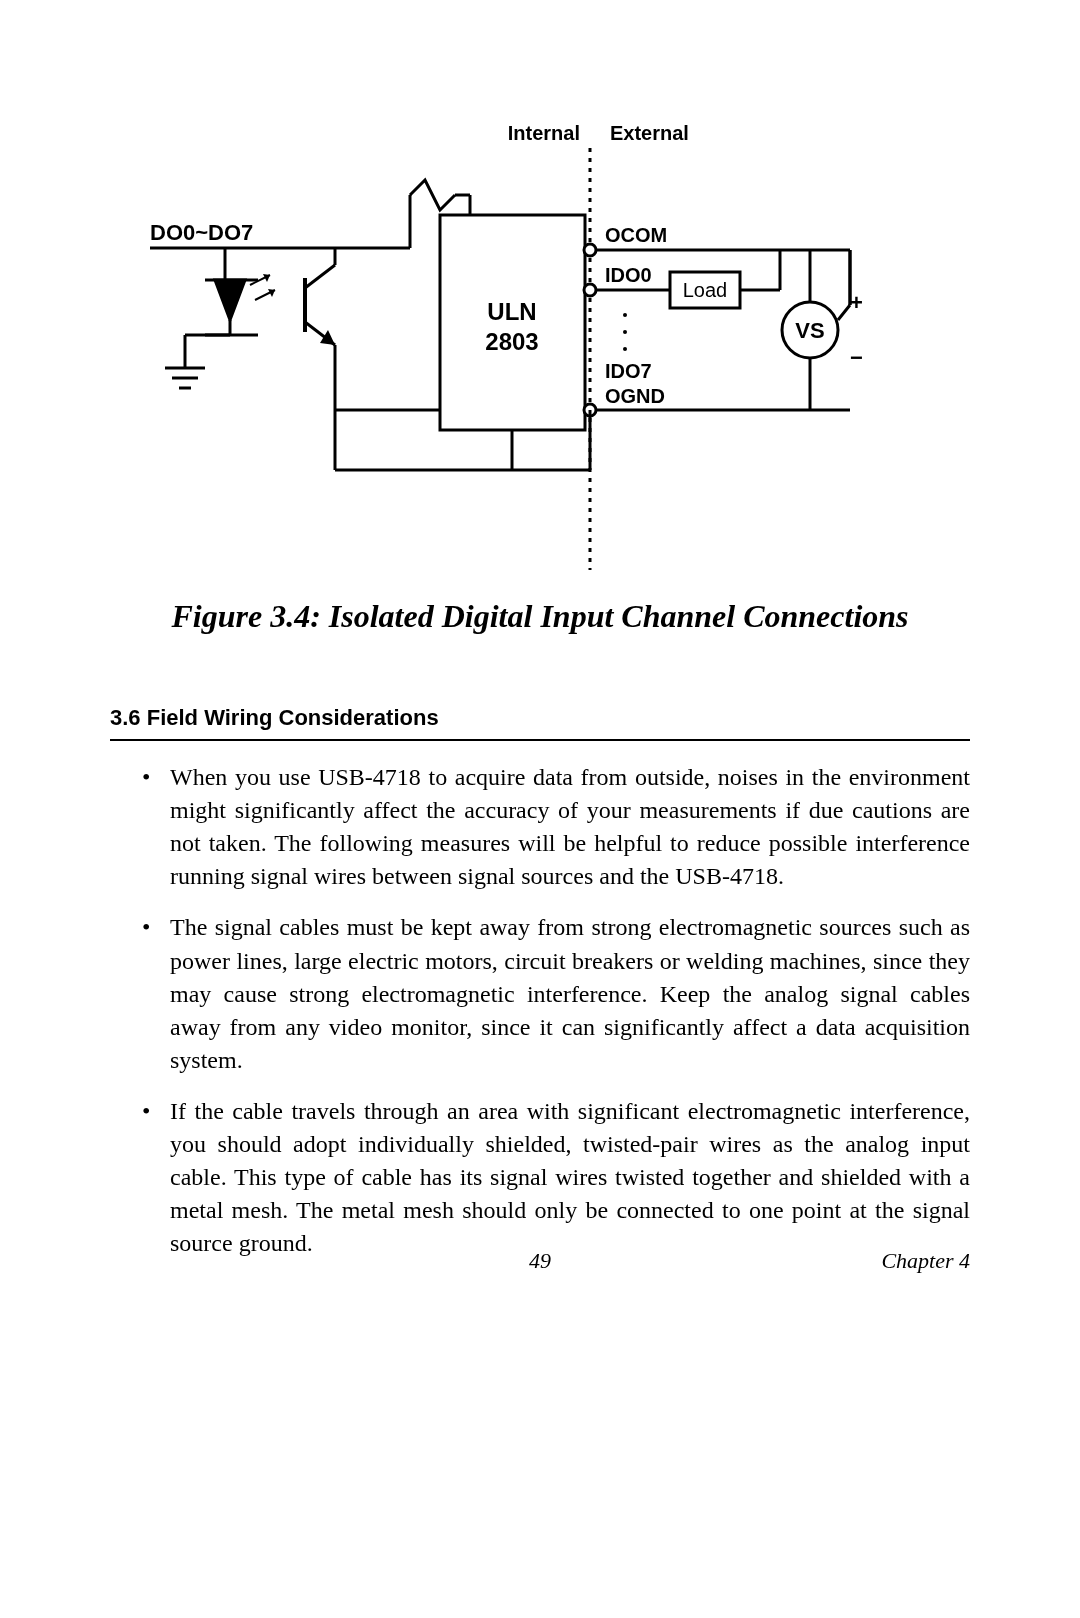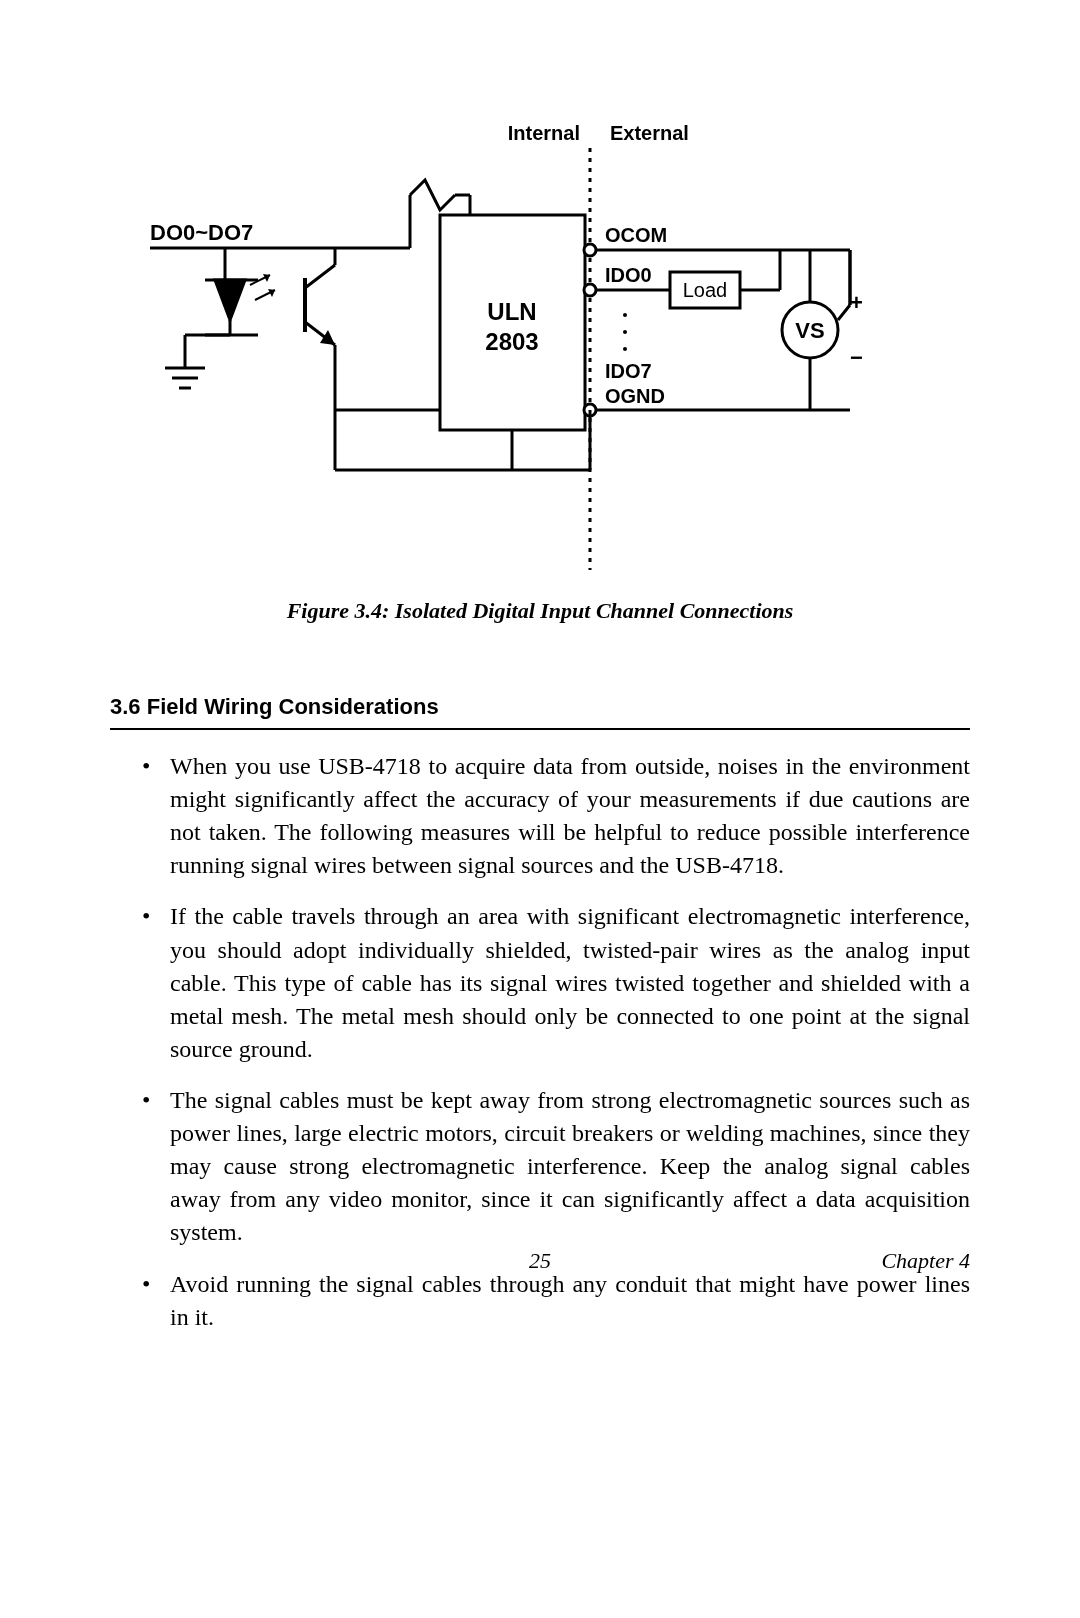--- a/index.html
+++ b/index.html
@@ -19,21 +19,21 @@
     width:100%;
     text-align:center;
   }
   .figure-area svg{
     display:block;
     margin:0 auto;
   }
   .caption{
     font-style:italic;
     font-weight:bold;
-    font-size:22px;
+    font-size:32px;
     text-align:center;
     margin-top:28px;
   }
   .section-heading{
     font-family:Arial,Helvetica,sans-serif;
     font-weight:bold;
     font-size:22px;
     margin-top:70px;
     border-bottom:2px solid #000;
     padding-bottom:8px;
@@ -178,23 +178,22 @@
 
       </g>
     </svg>
     <div class="caption">Figure 3.4: Isolated Digital Input Channel Connections</div>
   </div>
 
   <div class="section-heading">3.6  Field Wiring Considerations</div>
 
   <ul class="bullets">
     <li>When you use USB-4718 to acquire data from outside, noises in the environment might significantly affect the accuracy of your measurements if due cautions are not taken. The following measures will be helpful to reduce possible interference running signal wires between signal sources and the USB-4718.</li>
+    <li>The signal cables must be kept away from strong electromagnetic sources such as power lines, large electric motors, circuit breakers or welding machines, since they may cause strong electromagnetic interference. Keep the analog signal cables away from any video monitor, since it can significantly affect a data acquisition system.</li>
     <li>If the cable travels through an area with significant electromagnetic interference, you should adopt individually shielded, twisted-pair wires as the analog input cable. This type of cable has its signal wires twisted together and shielded with a metal mesh. The metal mesh should only be connected to one point at the signal source ground.</li>
-    <li>The signal cables must be kept away from strong electromagnetic sources such as power lines, large electric motors, circuit breakers or welding machines, since they may cause strong electromagnetic interference. Keep the analog signal cables away from any video monitor, since it can significantly affect a data acquisition system.</li>
-    <li>Avoid running the signal cables through any conduit that might have power lines in it.</li>
   </ul>
 
   <div class="footer">
-    <span class="footer-page">25</span>
+    <span class="footer-page">49</span>
     <span class="footer-chapter">Chapter 4</span>
   </div>
 
 </div>
 
 </body></html>

